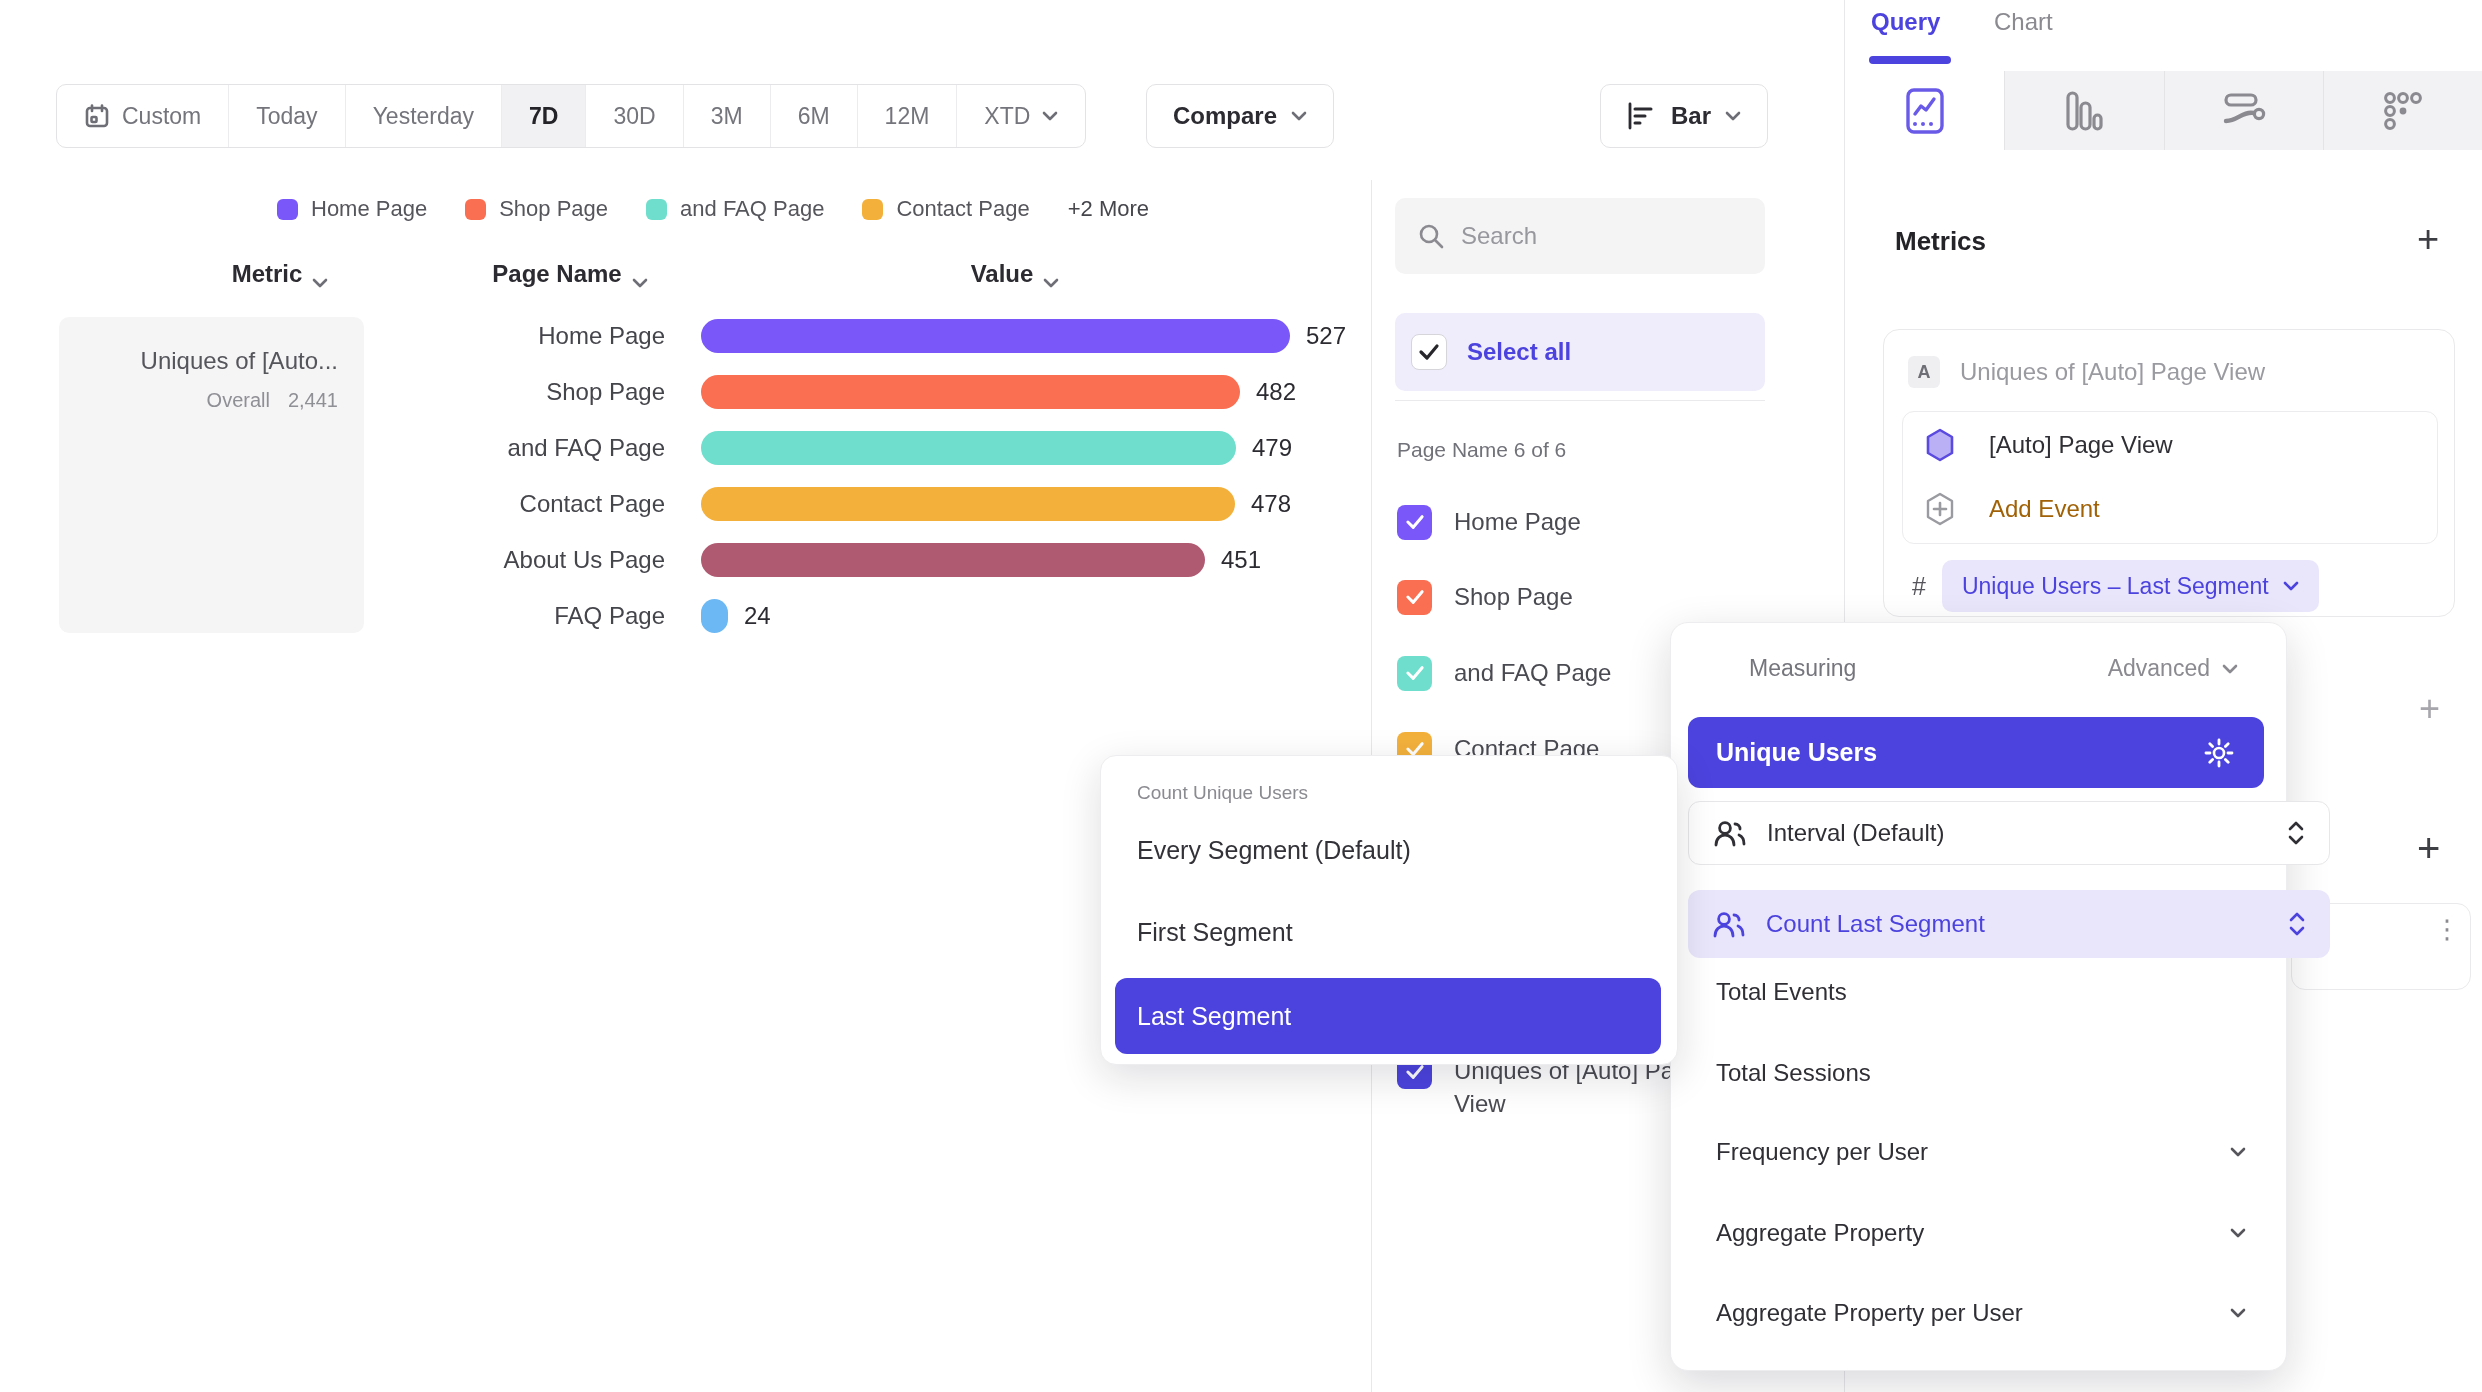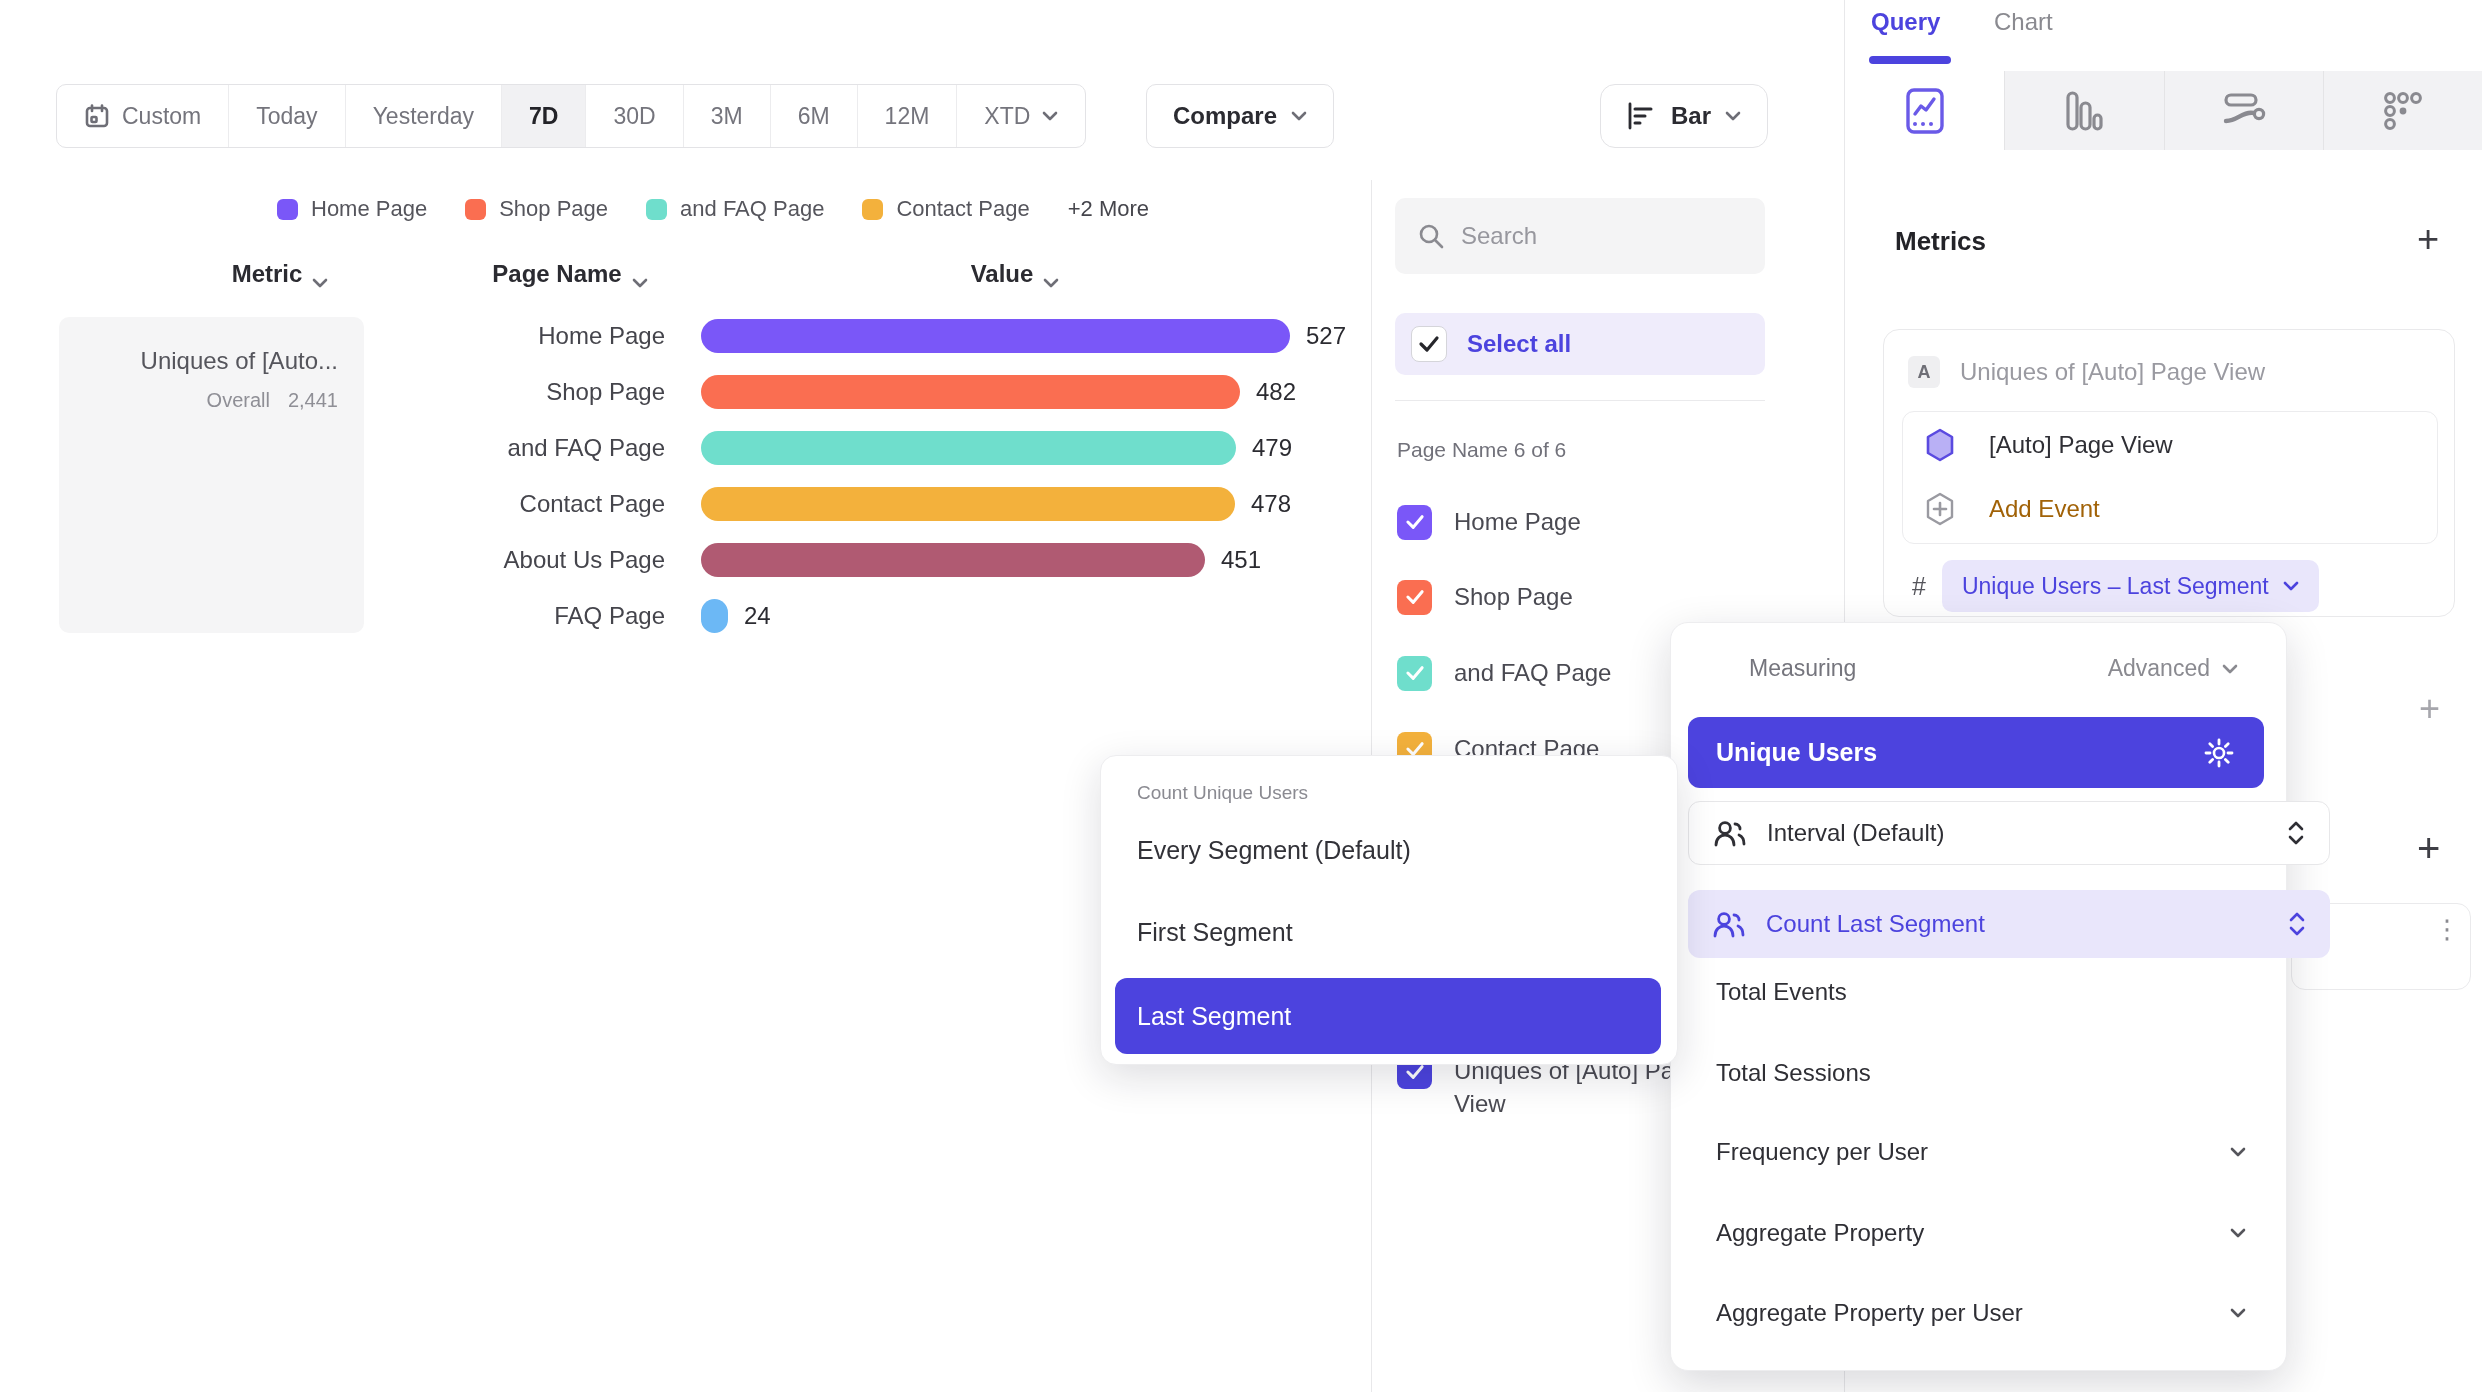--- a/index.html
+++ b/index.html
@@ -44,21 +44,21 @@
 
   .vdivider { position:absolute; left:1371px; top:180px; bottom:0; width:1px; background:#e8e8ea; }
 
   
   .filter-panel { position:absolute; left:1395px; top:198px; width:370px; height:1194px; z-index:1; }
   .search-box { position:absolute; top:0; left:0; right:0; height:76px; background:#f4f4f5;
                 border-radius:10px; display:flex; align-items:center; padding:0 22px; gap:16px; }
   .search-box input { border:none; outline:none; background:transparent; font-size:24px; color:#3a3a40;
                       font-family:"Liberation Sans",sans-serif; width:100%; }
   .search-box input::placeholder { color:#97979e; }
-  .select-all { position:absolute; top:115px; left:0; right:0; height:62px; background:#efecfb;
+  .select-all { position:absolute; top:115px; left:0; right:0; height:78px; background:#efecfb;
                 border-radius:10px; display:flex; align-items:center; gap:20px; padding:0 16px; cursor:pointer; }
   .cb-white { width:36px; height:36px; background:#fff; border:1px solid #d5d5da; border-radius:8px;
               display:flex; align-items:center; justify-content:center; }
   .select-all-label { font-size:24px; font-weight:600; color:var(--accent); }
   .list-divider { position:absolute; top:202px; left:0; right:0; height:1px; background:#eaeaec; }
   .count-label { position:absolute; top:240px; left:2px; font-size:21px; color:#71717a; }
   .page-item { position:absolute; left:2px; height:76px; display:flex; align-items:center; gap:22px; cursor:pointer; }
   .cb { width:35px; height:35px; border-radius:8px; display:flex; align-items:center; justify-content:center; }
   .page-item-label { font-size:24px; color:#4a4a52; }
   .page-item.two-line { align-items:flex-start; }
@@ -172,21 +172,21 @@
     </div>
   </div>
 
   <div class="btn" style="left:1146px; top:84px;">
     <span>Compare</span>
     <svg class="chev" viewBox="0 0 16 10">
         <polyline points="2,2 8,8 14,2"></polyline>
       </svg>
   </div>
 
-  <div class="btn" style="left:1600px; top:84px;border-radius:15px;">
+  <div class="btn" style="left:1600px; top:84px;">
     <svg style="width:30px;height:28px" viewBox="0 0 30 28">
       <line x1="3" y1="2" x2="3" y2="26" stroke="#2b2b31" stroke-width="2.8" stroke-linecap="round"></line>
       <line x1="8" y1="7" x2="24" y2="7" stroke="#2b2b31" stroke-width="3" stroke-linecap="round"></line>
       <line x1="8" y1="14" x2="18" y2="14" stroke="#2b2b31" stroke-width="3" stroke-linecap="round"></line>
       <line x1="8" y1="21" x2="13" y2="21" stroke="#2b2b31" stroke-width="3" stroke-linecap="round"></line>
     </svg>
     <span>Bar</span>
     <svg class="chev" viewBox="0 0 16 10">
         <polyline points="2,2 8,8 14,2"></polyline>
       </svg>

